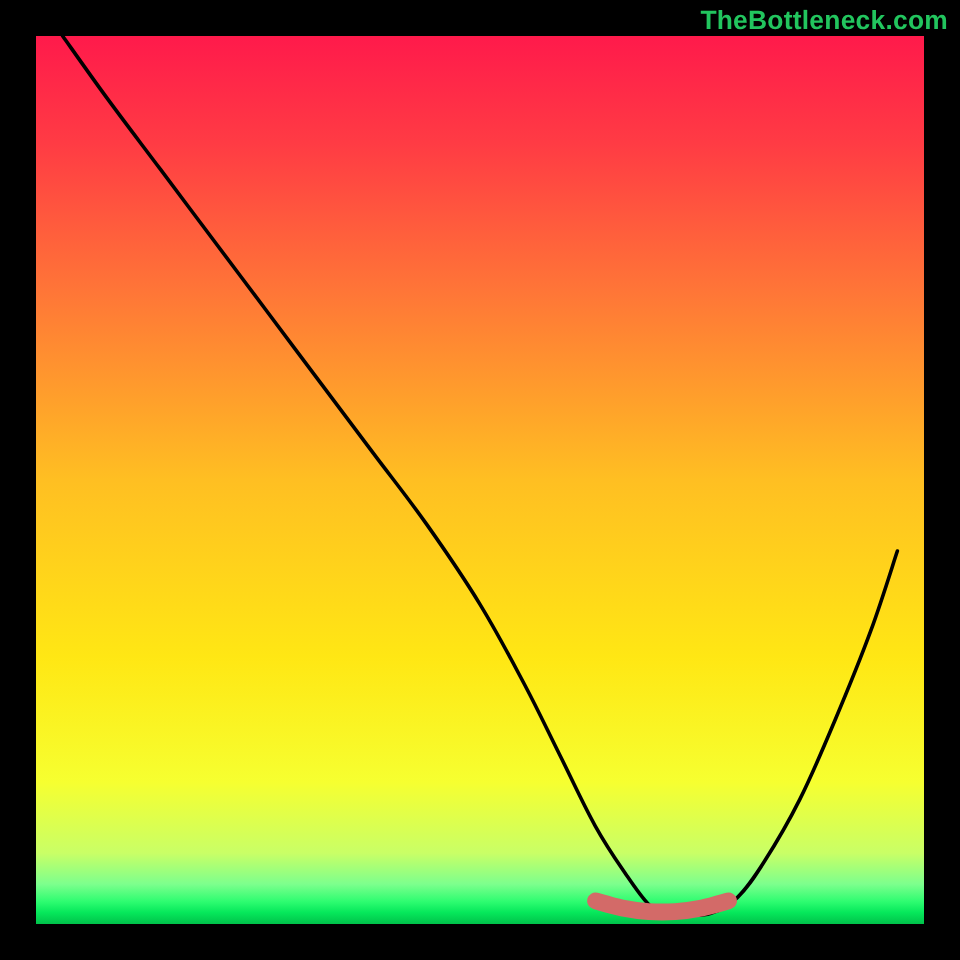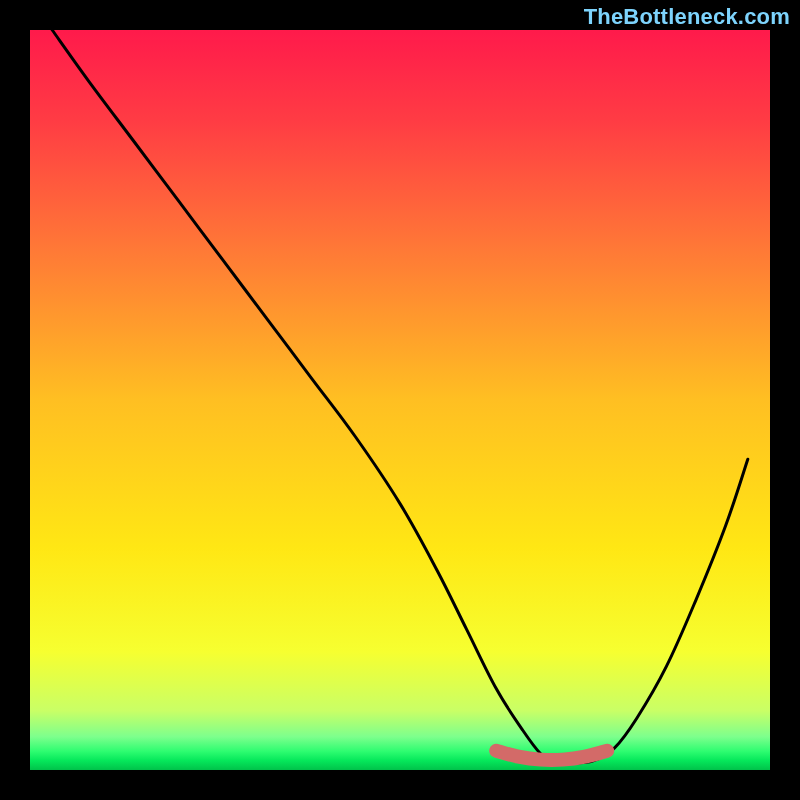--- a/index.html
+++ b/index.html
@@ -12,21 +12,21 @@
   }
   .frame {
     position: absolute;
     inset: 0;
     background: #000;
   }
   .watermark {
     position: absolute;
     top: 4px;
     right: 10px;
-    color: #7dd3fc;
+    color: #22c55e;
     font-family: Arial, Helvetica, sans-serif;
     font-size: 22px;
     font-weight: 600;
     letter-spacing: 0.2px;
     z-index: 5;
   }
   svg {
     position: absolute;
     inset: 0;
     width: 800px;

